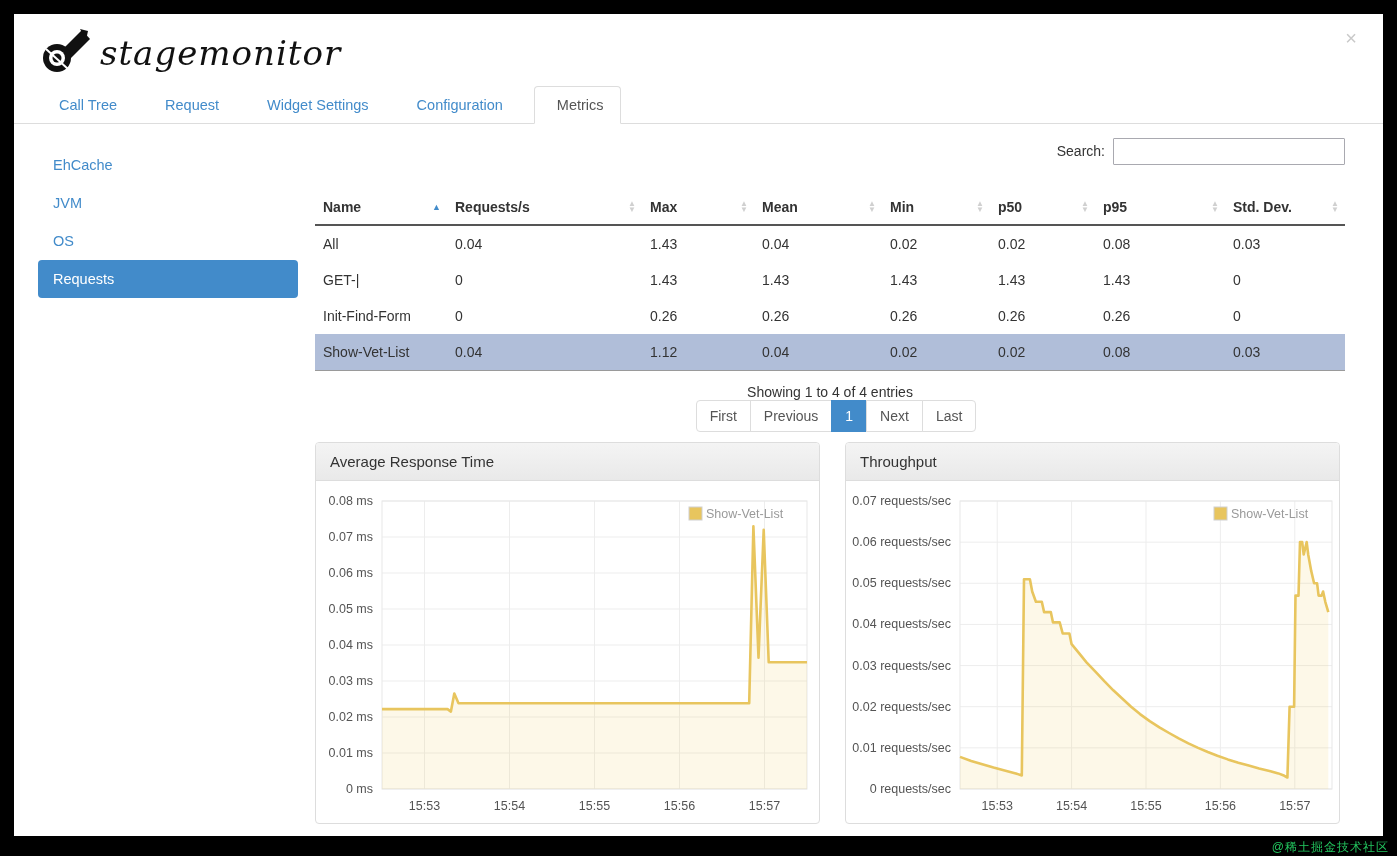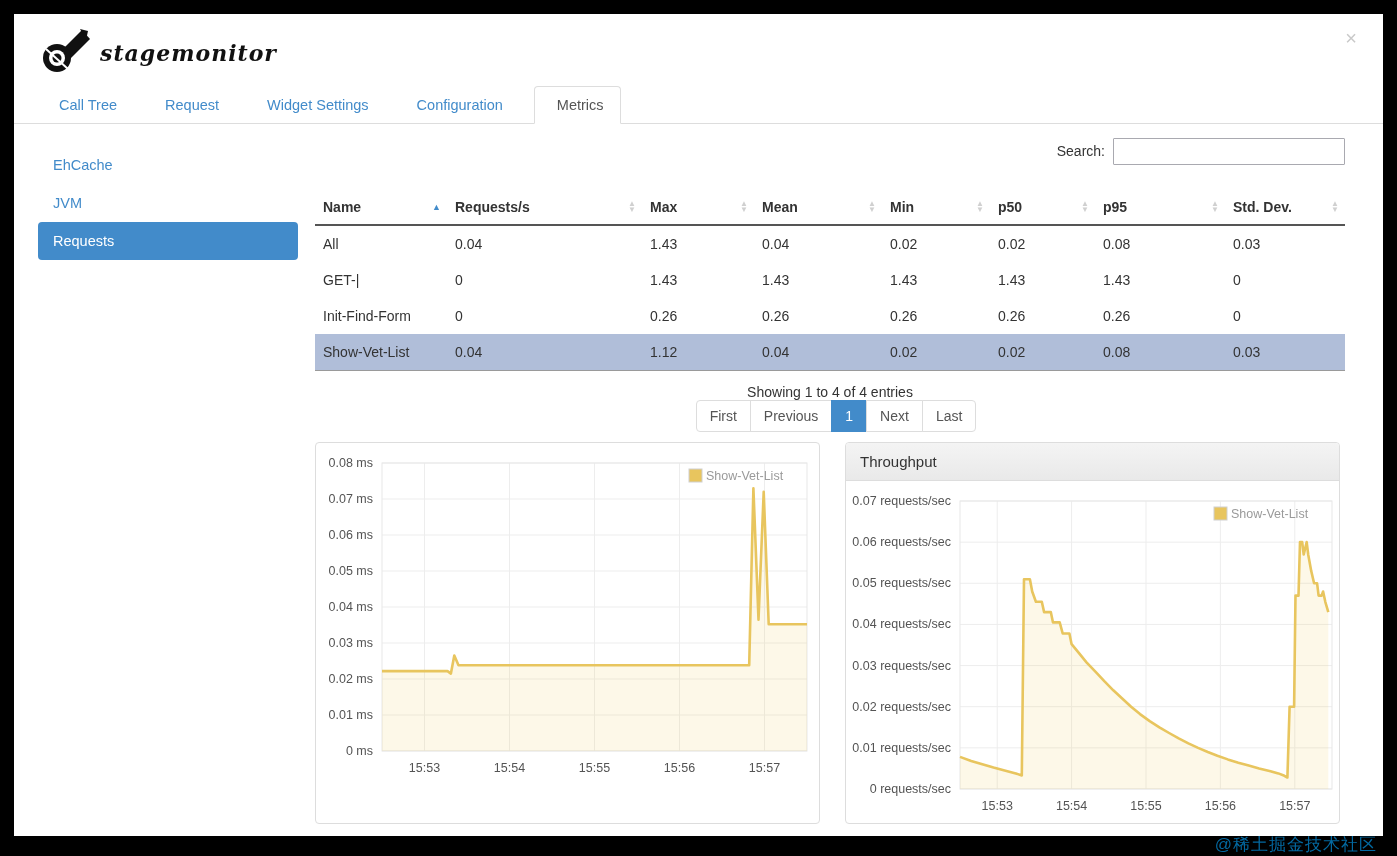--- a/index.html
+++ b/index.html
@@ -11,42 +11,42 @@
     overflow: hidden;
   }
   .frame {
     position: absolute;
     left: 14px; top: 14px; right: 14px; bottom: 20px;
     background: #fff;
     overflow: hidden;
   }
   .watermark {
     position: absolute;
-    right: 20px; bottom: 0px;
-    color: #0369a1;
-    font-size: 17px;
+    right: 8px; bottom: 0px;
+    color: #22c55e;
+    font-size: 12px;
     z-index: 5;
     letter-spacing: 1px;
   }
   .close-btn {
     position: absolute;
     top: 16px; right: 26px;
     color: #c9c9c9;
     font-size: 20px;
     line-height: 16px;
     cursor: pointer;
   }
   
   .logo-row { padding: 14px 0 0 28px; height: 64px; display: flex; align-items: center; }
   .logo-icon { margin-right: 6px; }
   .logo-text {
     font-family: "DejaVu Serif", serif;
     font-style: italic;
-    font-weight: bold;
-    font-size: 22px;
+    font-weight: normal;
+    font-size: 34px;
     color: #111;
     letter-spacing: 1px;
   }
   
   .tabs {
     list-style: none;
     padding-left: 28px;
     margin-top: 8px;
     border-bottom: 1px solid #ddd;
     display: flex;
@@ -191,20 +191,21 @@
     <li class="active">
         <a>Metrics</a>
       </li>
   </ul>
 
   <div class="content">
 
     <div class="sidebar">
       <a class="nav-item">EhCache</a>
       <a class="nav-item">JVM</a>
+      <a class="nav-item">OS</a>
       <a class="nav-item active">Requests</a>
     </div>
 
     <div class="main">
 
       <div class="toolbar">
         <label>Search:</label>
         <input type="text" value="" style="">
       </div>
 
@@ -312,20 +313,21 @@
               <a>Next</a>
             </li>
           <li>
               <a>Last</a>
             </li>
         </ul>
       </div>
 
       <div class="charts">
         <div class="panel left">
+          <div class="panel-heading">Average Response Time</div>
           <div class="panel-body">
               <svg width="501" height="334" viewBox="0 0 501 334">
                 <line x1="62" x2="487" y1="302" y2="302" stroke="#ededed" stroke-width="1"></line>
                 <text x="53" y="306" text-anchor="end" font-size="12.5" fill="#545454">0 ms</text>
                 <line x1="62" x2="487" y1="266" y2="266" stroke="#ededed" stroke-width="1"></line>
                 <text x="53" y="270" text-anchor="end" font-size="12.5" fill="#545454">0.01 ms</text>
                 <line x1="62" x2="487" y1="230" y2="230" stroke="#ededed" stroke-width="1"></line>
                 <text x="53" y="234" text-anchor="end" font-size="12.5" fill="#545454">0.02 ms</text>
                 <line x1="62" x2="487" y1="194" y2="194" stroke="#ededed" stroke-width="1"></line>
                 <text x="53" y="198" text-anchor="end" font-size="12.5" fill="#545454">0.03 ms</text>

